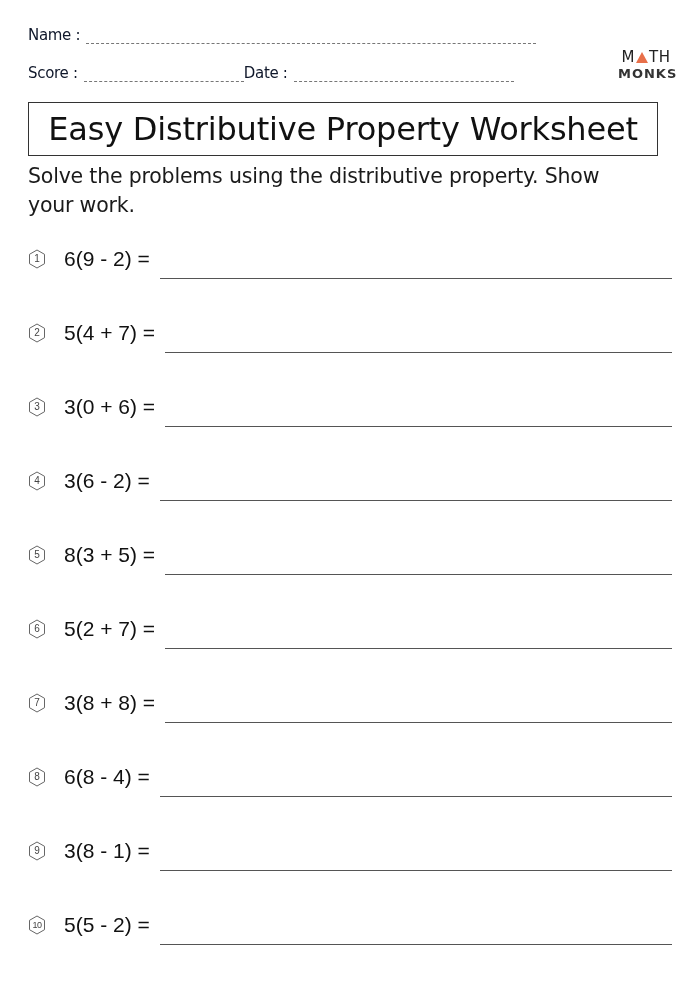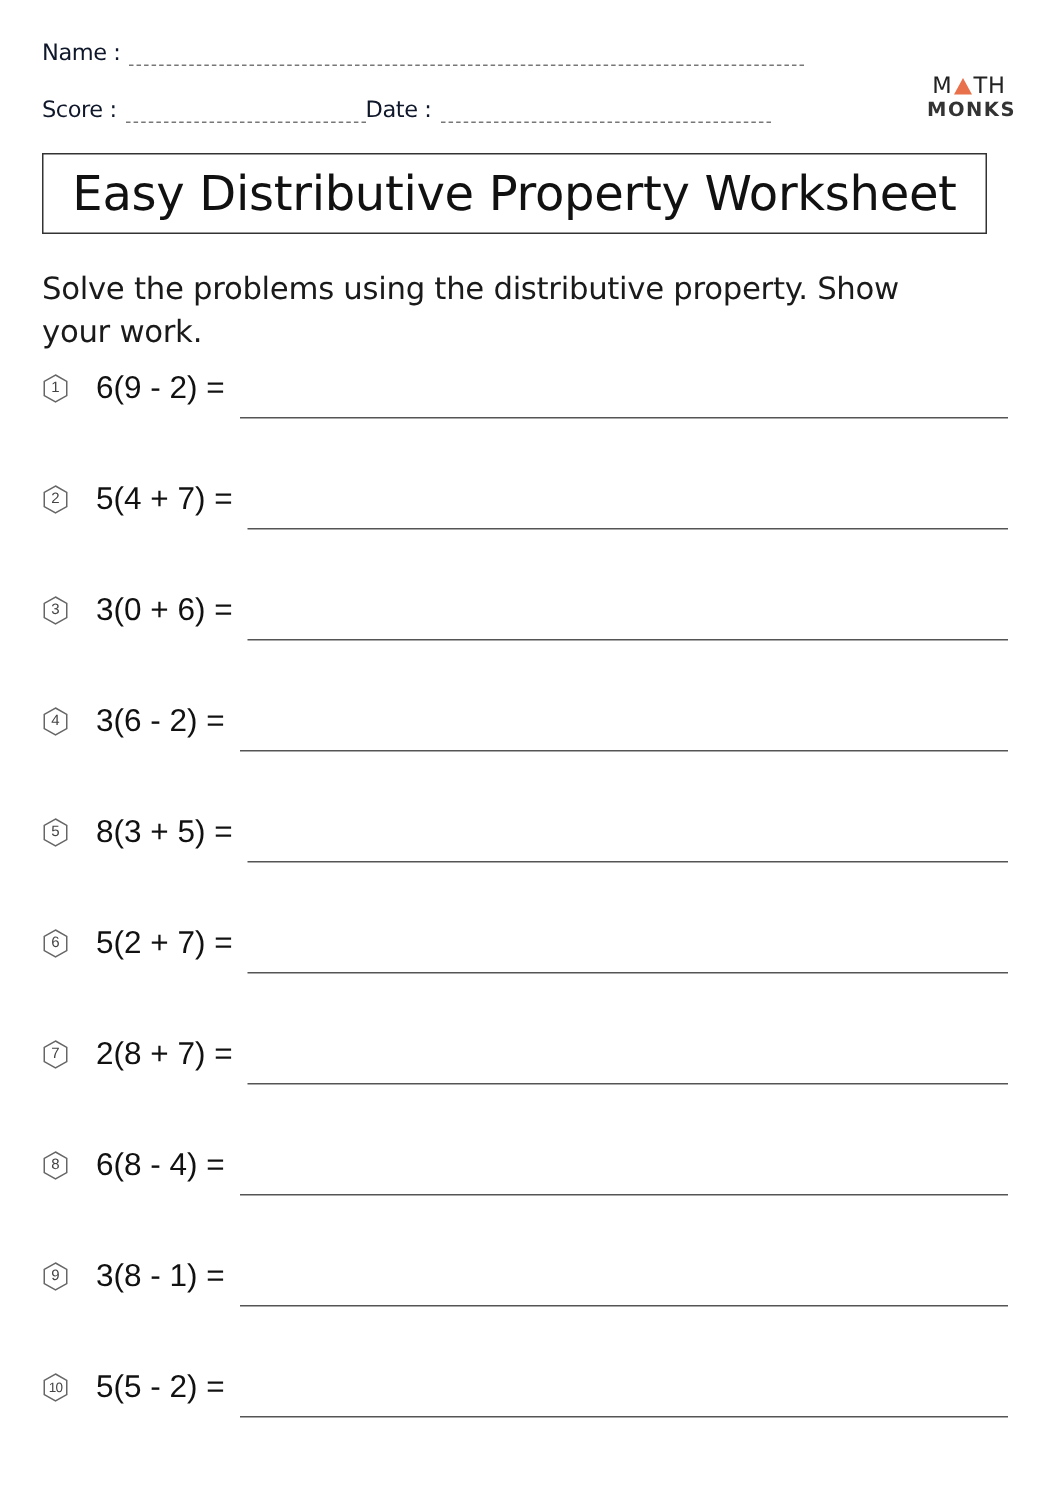--- a/index.html
+++ b/index.html
@@ -8,21 +8,21 @@
   .hdr-label { white-space: nowrap; letter-spacing: -0.3px; }
   .dash { border-bottom: 1.4px dashed #777; height: 12px; margin-left: 6px; }
   #row-name { top: 26px; }
   #row-score { top: 64px; }
   .logo { position: absolute; left: 618px; top: 50px; width: 56px; text-align: center; }
   .logo-top { font-family: "DejaVu Sans", sans-serif; font-size: 15px; font-weight: 500; color: #222; letter-spacing: 0.5px; display: flex; align-items: center; justify-content: center; line-height: 15px; }
   .logo-tri { width: 0; height: 0; border-left: 6px solid transparent; border-right: 6px solid transparent; border-bottom: 11px solid #e8704a; margin: 0 1px; }
   .logo-bottom { font-family: "DejaVu Sans", sans-serif; font-size: 13px; font-weight: bold; color: #333; letter-spacing: 1px; text-align: left; margin-top: 1px; padding-right: 2px; }
   .title-box { position: absolute; left: 28px; top: 102px; width: 628px; height: 52px; border: 1.3px solid #333; display: flex; align-items: center; justify-content: center; text-align: center; }
   .title-text { font-family: "DejaVu Sans", sans-serif; font-size: 32px; letter-spacing: -0.2px; color: #111; white-space: nowrap; }
-  .instr { position: absolute; left: 28px; top: 162px; width: 620px; font-family: "DejaVu Sans", sans-serif; font-size: 20.5px; line-height: 29px; color: #1a1a1a; letter-spacing: -0.2px; margin-top: 16px; }
+  .instr { position: absolute; left: 28px; top: 162px; width: 620px; font-family: "DejaVu Sans", sans-serif; font-size: 20.5px; line-height: 29px; color: #1a1a1a; letter-spacing: -0.2px; }
   .problem { position: absolute; left: 28px; width: 644px; height: 32px; display: flex; align-items: center; }
   .num-badge { width: 18px; height: 20px; position: relative; flex: 0 0 auto; }
   .num-badge svg { position: absolute; left: 0; top: 0; }
   .num-badge span { position: absolute; left: 0; top: 0; width: 18px; height: 20px; line-height: 20px; text-align: center; font-size: 10px; color: #444; font-family: "Liberation Sans", sans-serif; }
   .expr { margin-left: 18px; font-family: "Liberation Sans", sans-serif; font-size: 21px; color: #111; white-space: nowrap; }
   .answer-line { flex: 1; height: 0; border-bottom: 1.4px solid #555; margin-left: 10px; align-self: flex-end; margin-bottom: -4px; }
 </style>
 </head>
 <body>
 
@@ -118,21 +118,21 @@
   <span class="answer-line"></span>
 </div>
 
 <div class="problem" style="top:687px">
   <span class="num-badge">
     <svg width="18" height="20" viewBox="0 0 18 20">
         <polygon points="9,1 16.5,5.3 16.5,14.7 9,19 1.5,14.7 1.5,5.3" fill="none" stroke="#666" stroke-width="1"></polygon>
       </svg>
     <span>7</span>
   </span>
-  <span class="expr">2(8 + 7) =</span>
+  <span class="expr">3(8 + 8) =</span>
   <span class="answer-line"></span>
 </div>
 
 <div class="problem" style="top:761px">
   <span class="num-badge">
     <svg width="18" height="20" viewBox="0 0 18 20">
         <polygon points="9,1 16.5,5.3 16.5,14.7 9,19 1.5,14.7 1.5,5.3" fill="none" stroke="#666" stroke-width="1"></polygon>
       </svg>
     <span>8</span>
   </span>

